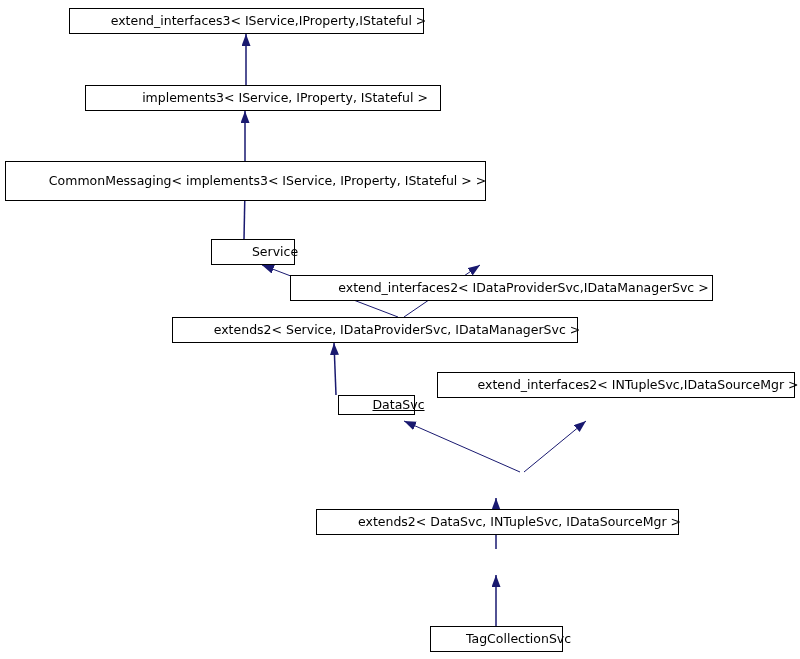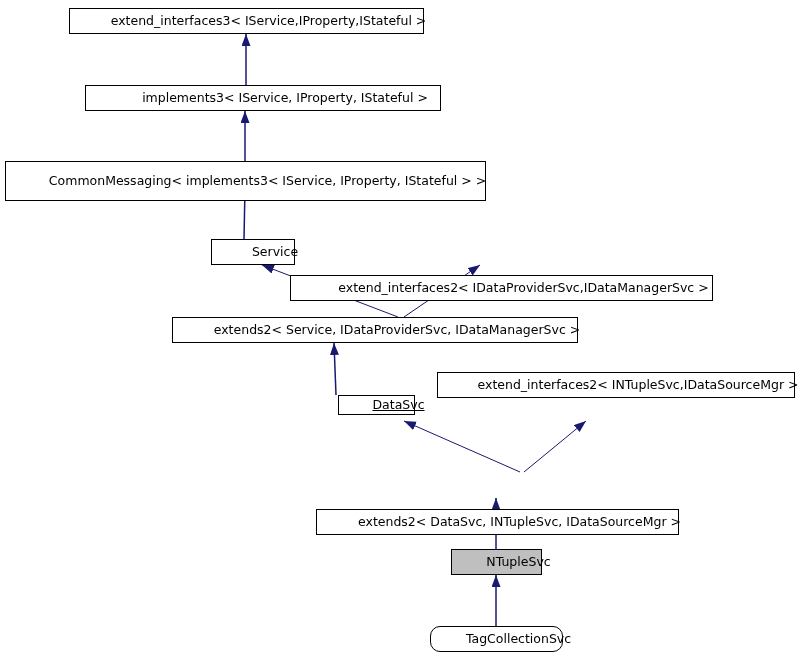--- a/index.html
+++ b/index.html
@@ -87,17 +87,16 @@
   <div class="node" style="left:290px; top:239px; width:423px; height:26px;margin-top:36px;">extend_interfaces2&lt; IDataProviderSvc,IDataManagerSvc &gt;</div>
 
   <div class="node" style="left:172px; top:317px; width:406px; height:26px;">extends2&lt; Service, IDataProviderSvc, IDataManagerSvc &gt;</div>
 
   <div class="node" style="left:338px; top:395px; width:77px;  height:20px;text-decoration:underline;">DataSvc</div>
 
   <div class="node" style="left:437px; top:372px; width:358px; height:26px;">extend_interfaces2&lt; INTupleSvc,IDataSourceMgr &gt;</div>
 
   <div class="node" style="left:316px; top:464px; width:363px; height:26px;margin-top:45px;">extends2&lt; DataSvc, INTupleSvc, IDataSourceMgr &gt;</div>
 
-  <div class="node selected" style="left:451px; top:549px; width:91px; height:26px;">NTupleSvc</div>
 
-  <div class="node" style="left:430px; top:626px; width:133px; height:26px;border-radius:10px;">TagCollectionSvc</div>
+  <div class="node" style="left:430px; top:626px; width:133px; height:26px;">TagCollectionSvc</div>
 
 </div>
 
 </body></html>

